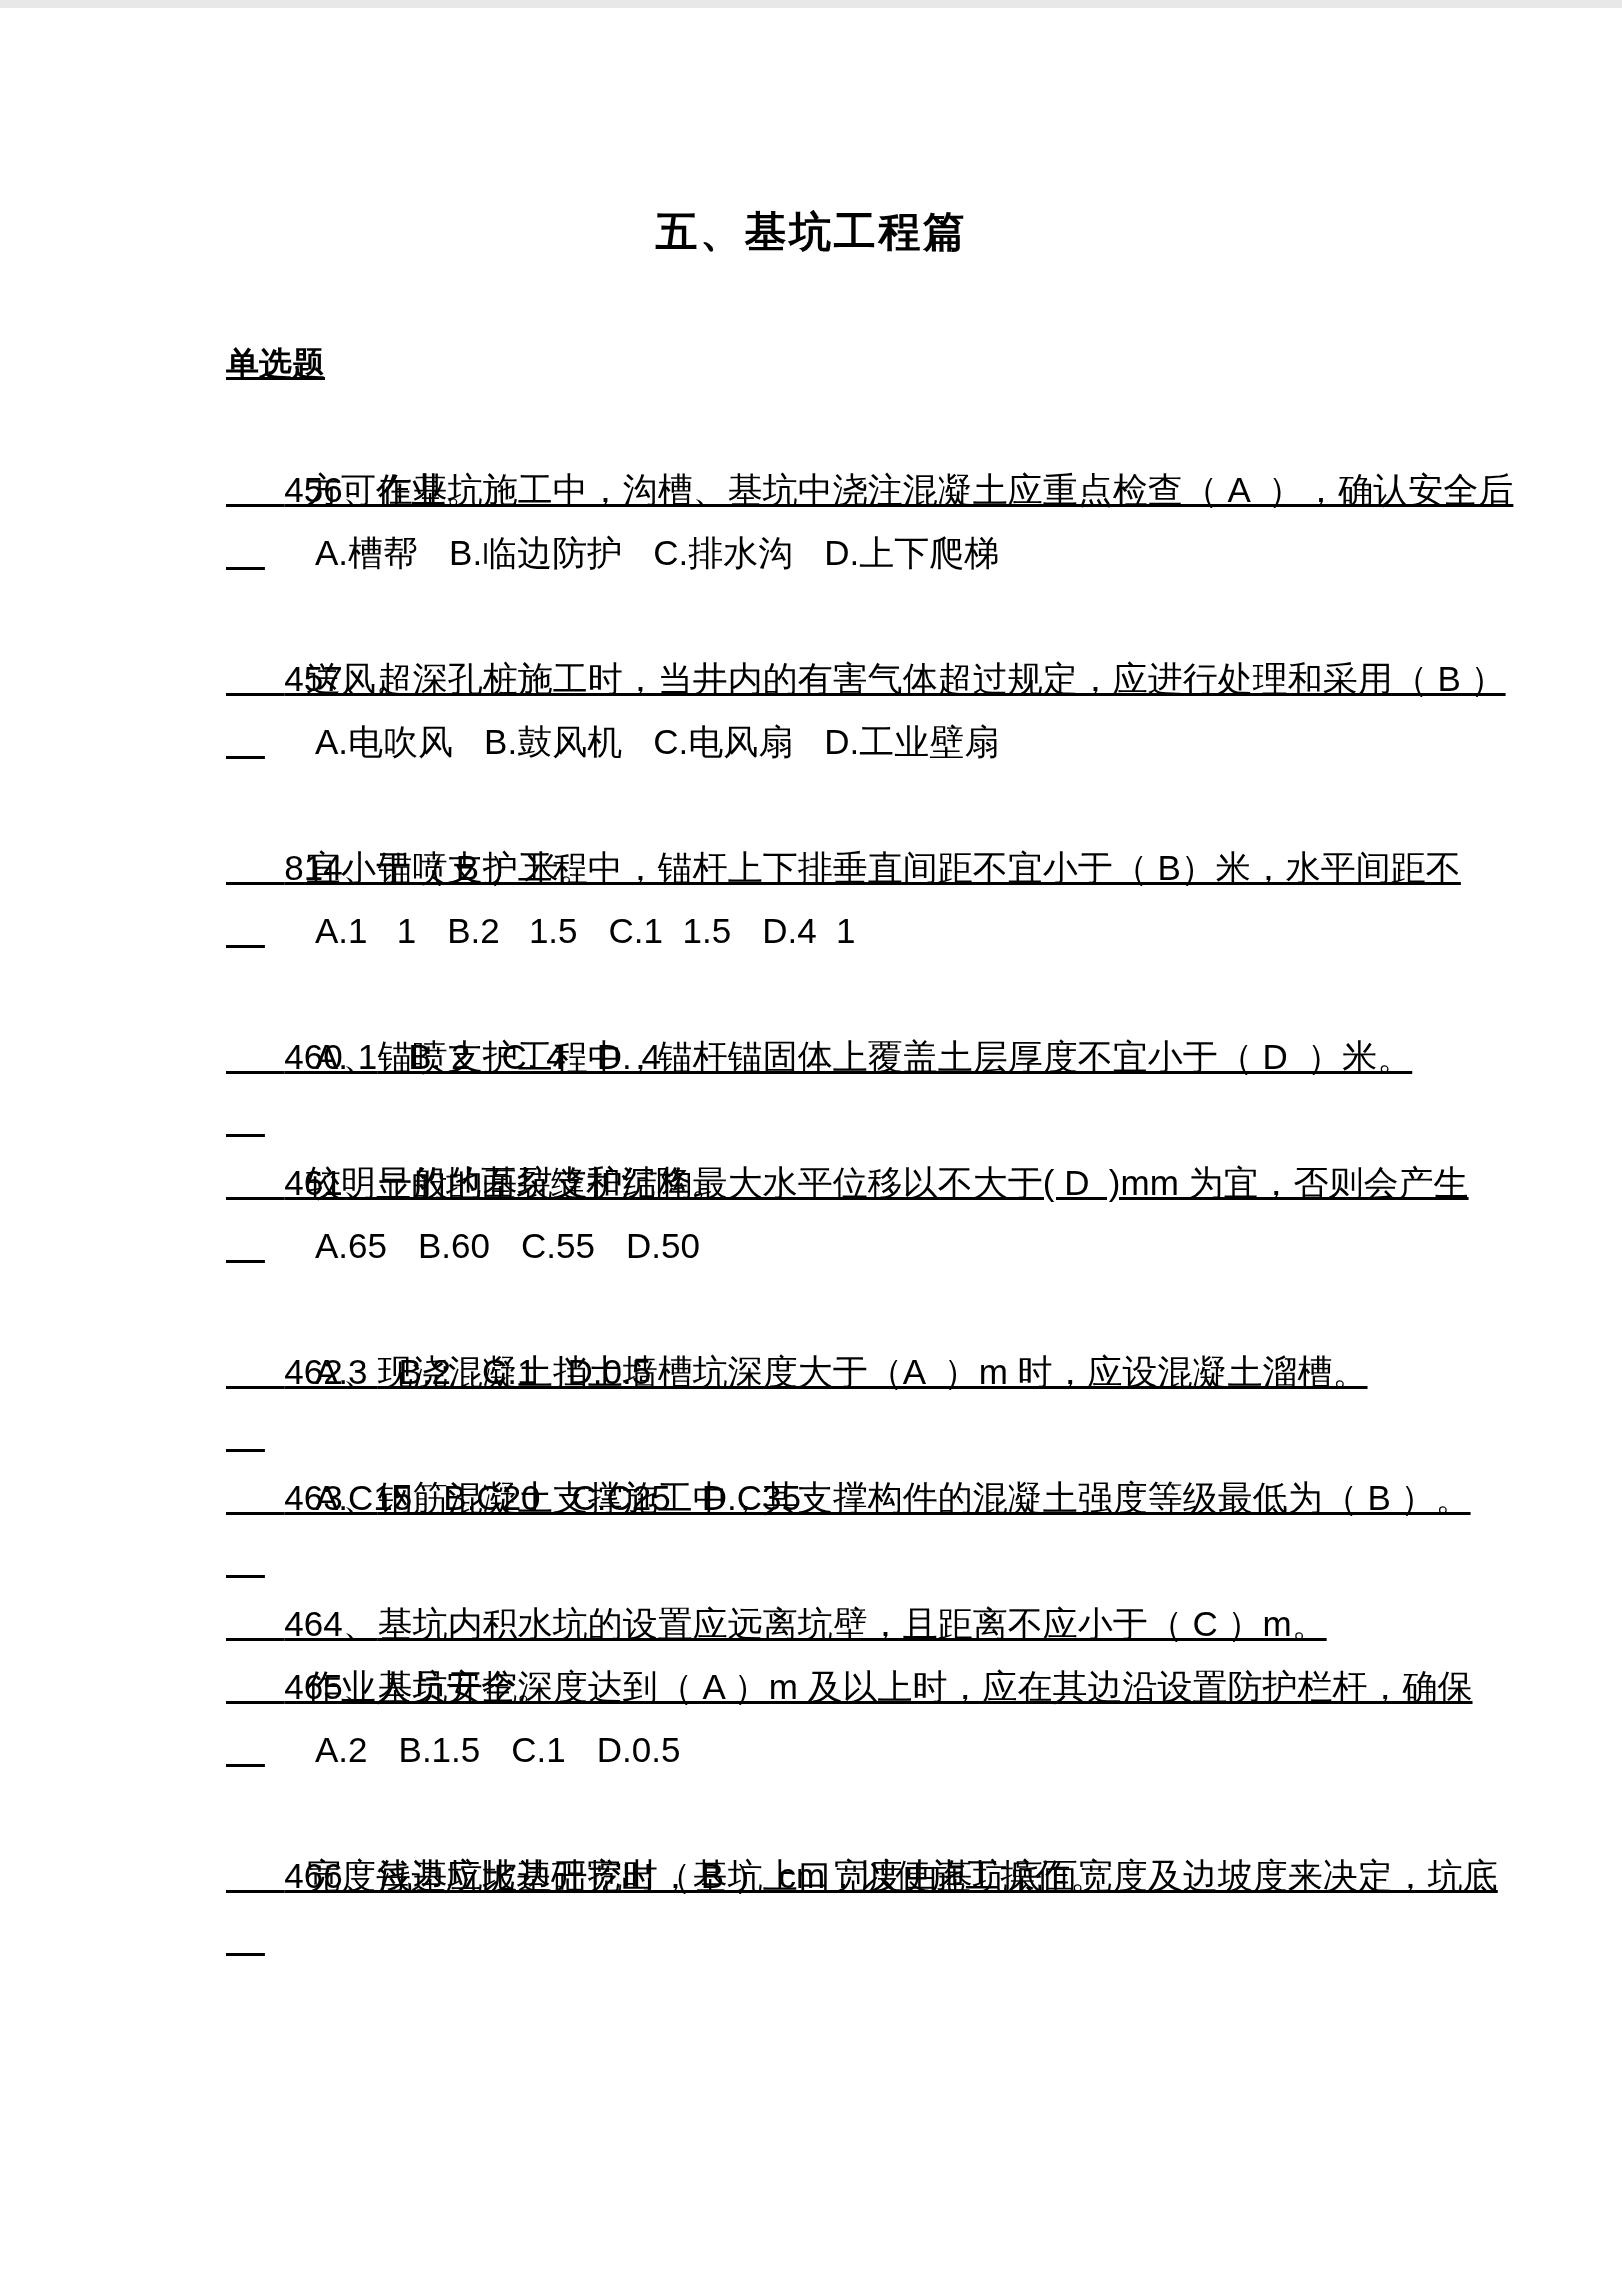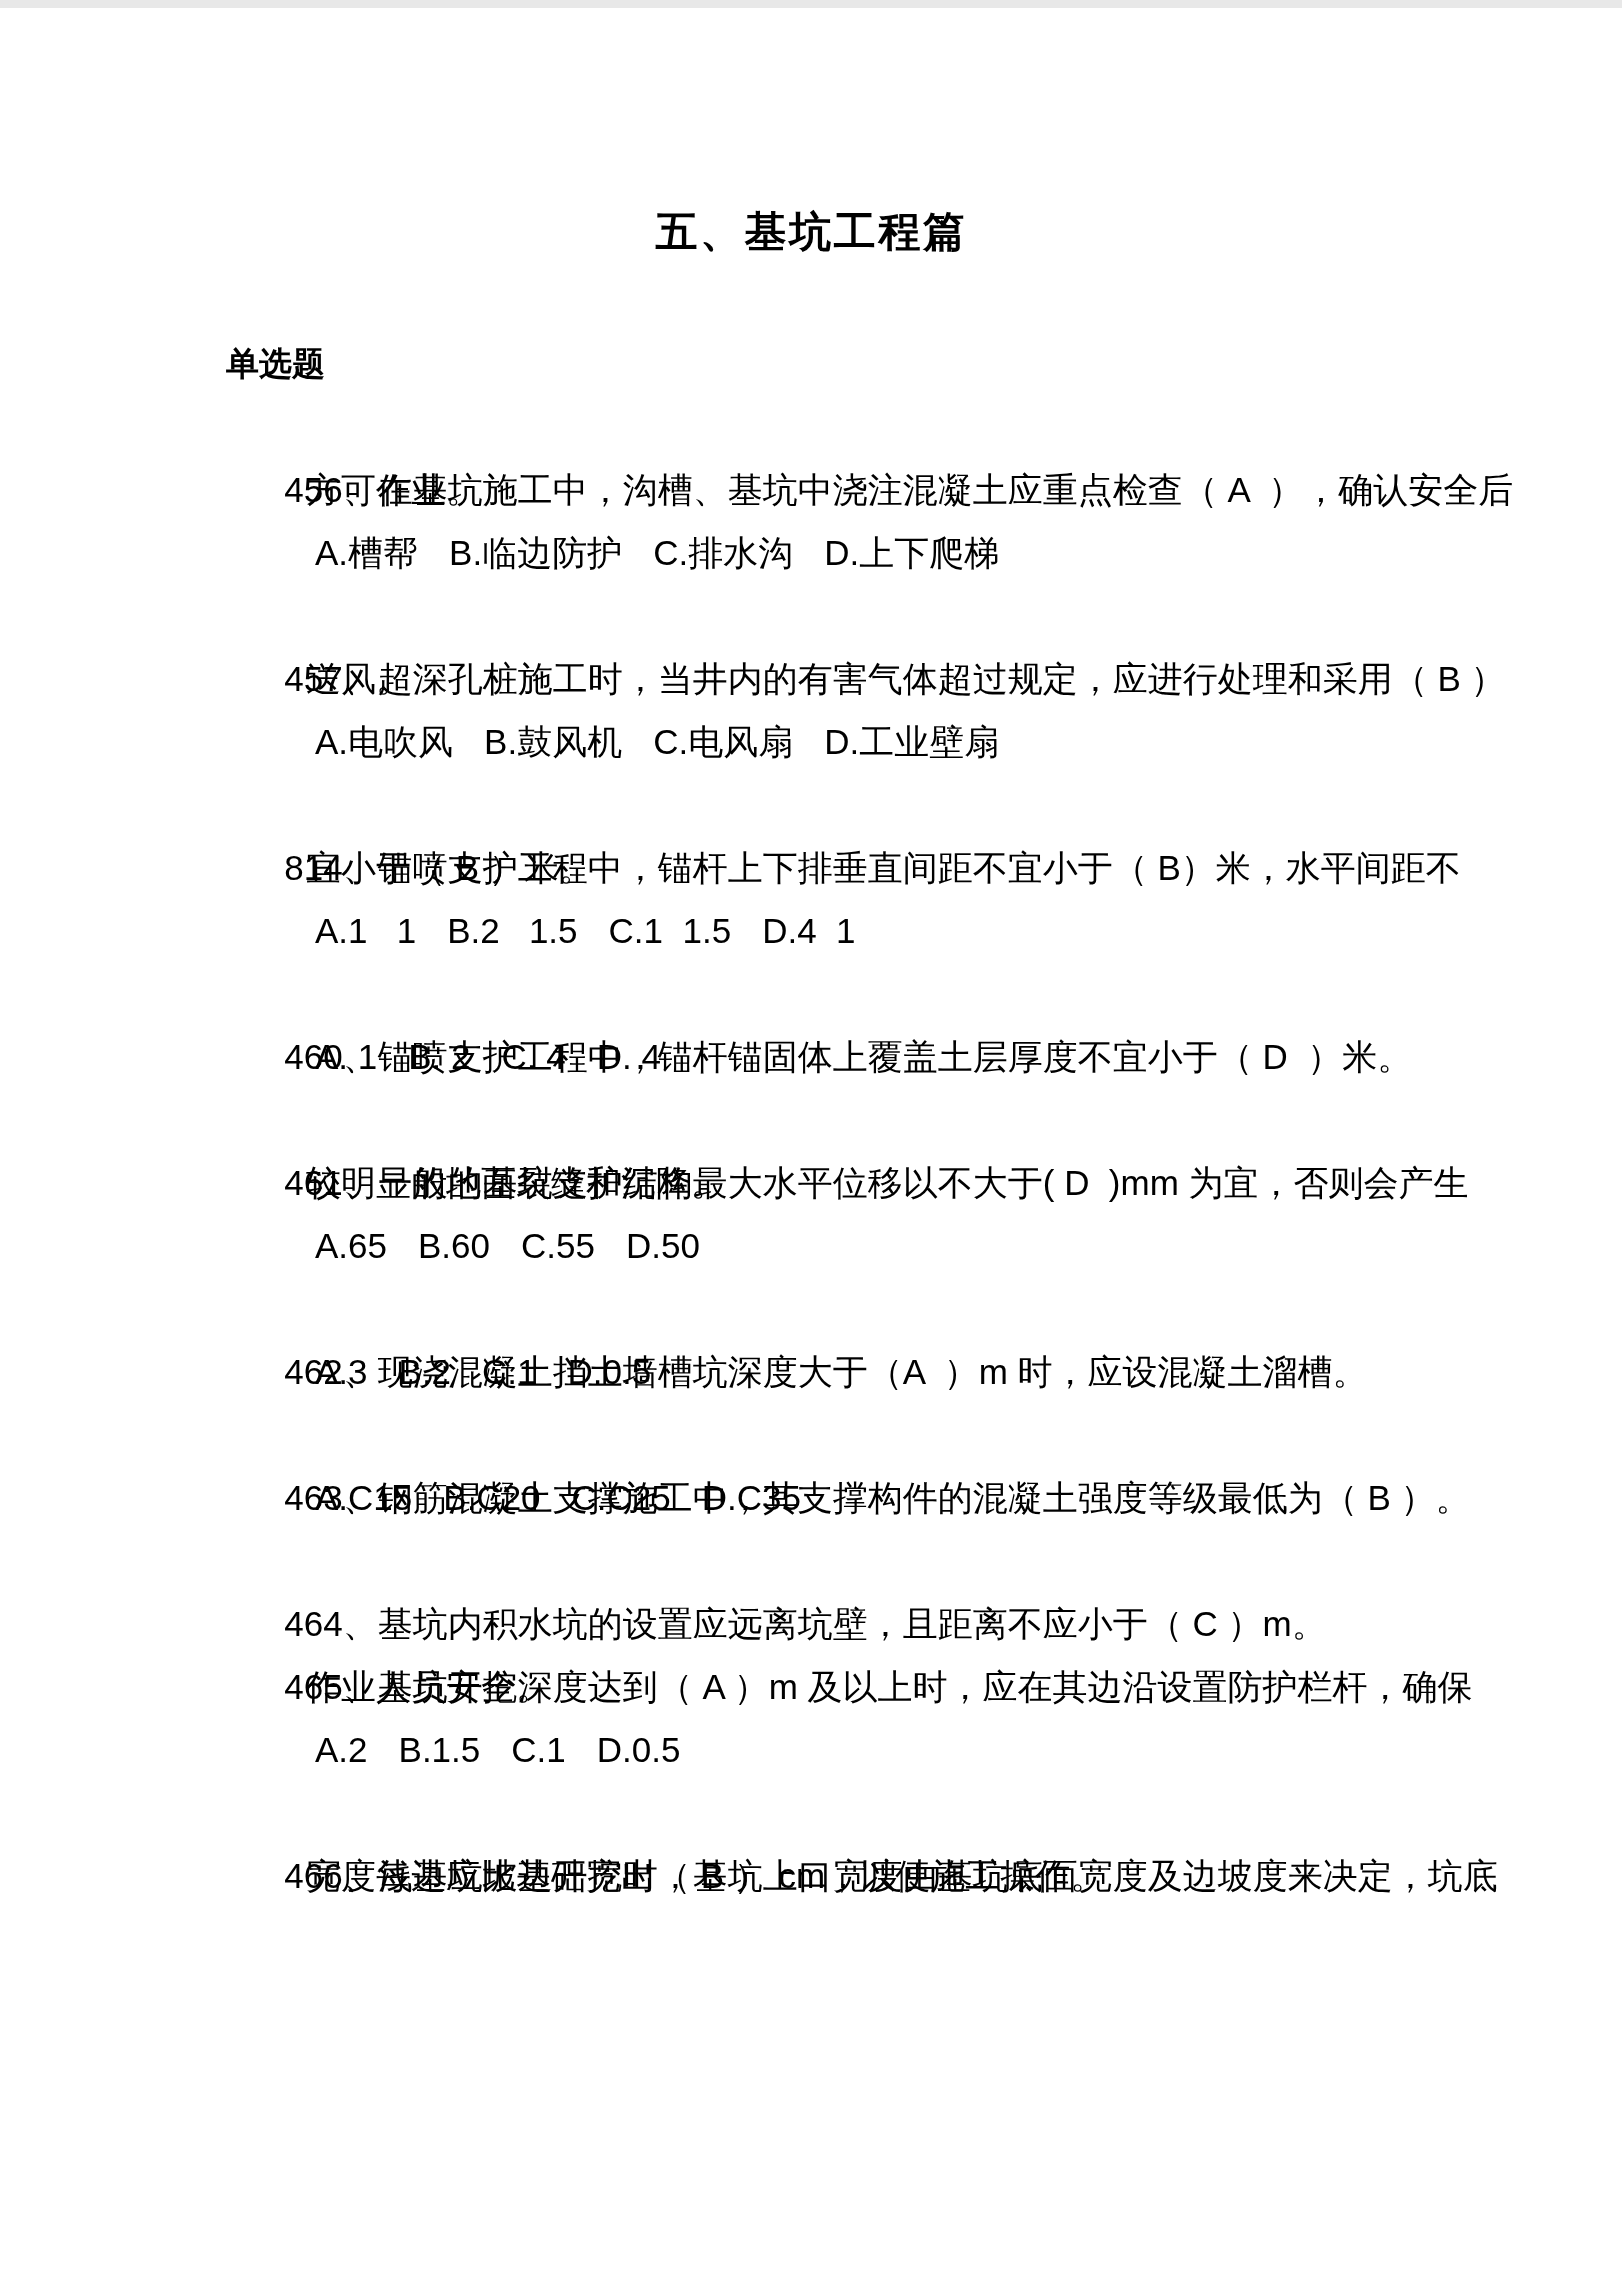--- a/index.html
+++ b/index.html
@@ -21,20 +21,21 @@
     font-size: 42px;
     font-weight: 700;
     letter-spacing: 2.6px;
     white-space: pre;
   }
   .body-block {
     margin-top: 68px;
     padding-left: 226px;
     padding-right: 105px;
     font-size: 35px;
+    text-decoration: underline;
   }
   .section-heading {
     height: 63px;
     line-height: 63px;
     font-size: 33px;
     font-weight: 700;
     white-space: pre;
   }
   .line {
     height: 63px;

